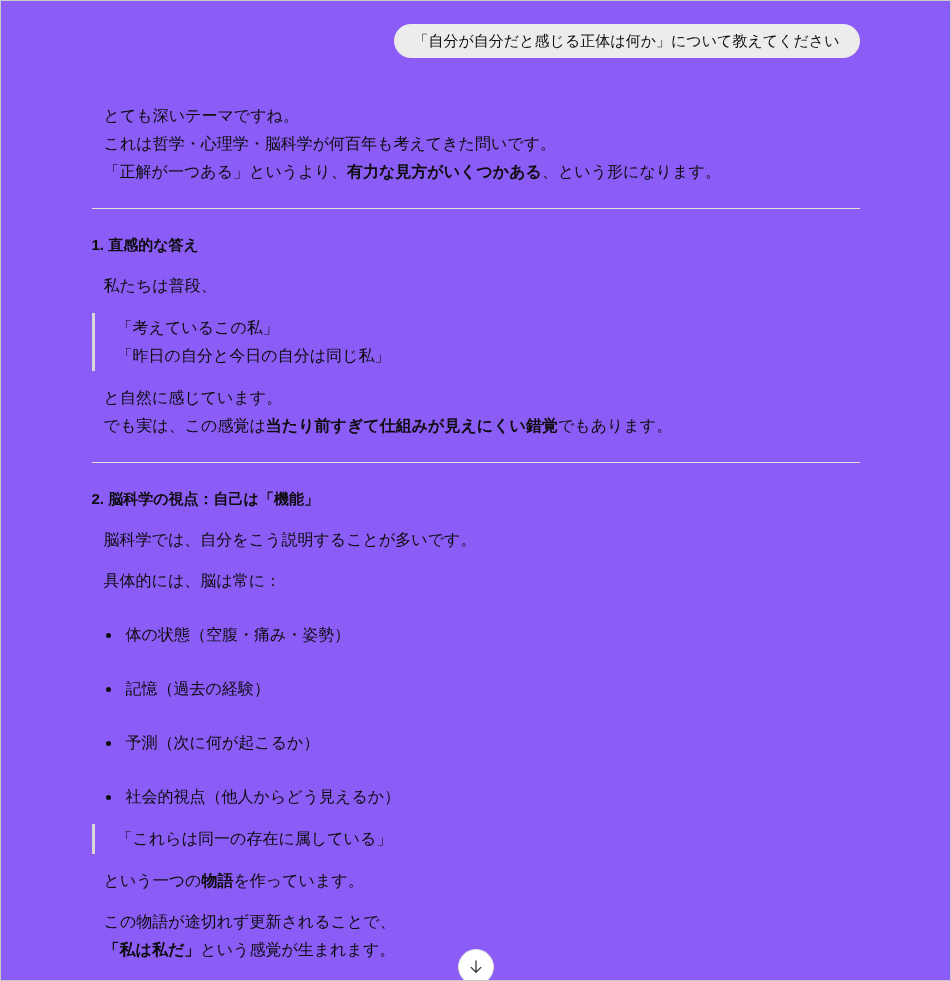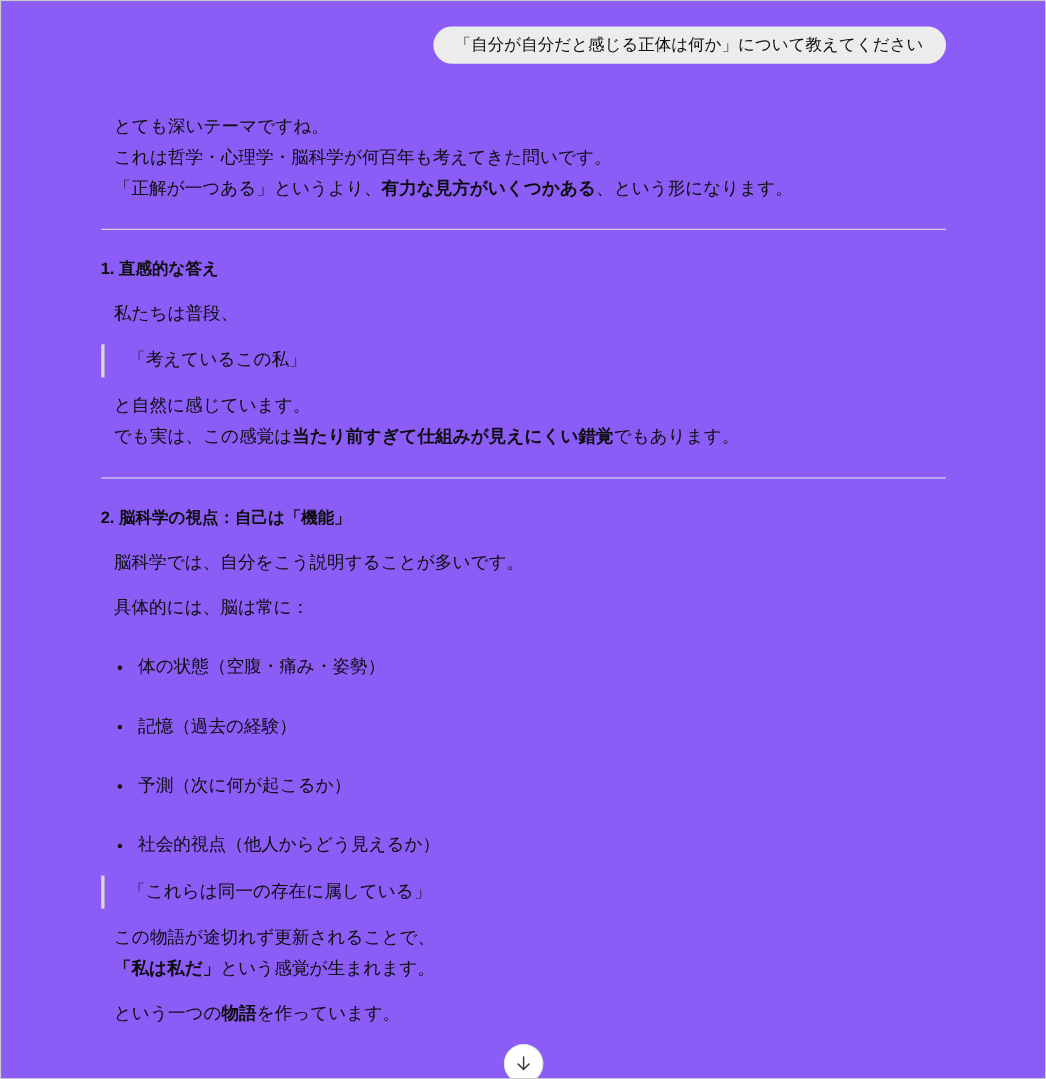--- a/index.html
+++ b/index.html
@@ -111,20 +111,21 @@
       </p>
 
       <hr>
 
       <h3>1. 直感的な答え</h3>
 
       <p>私たちは普段、</p>
 
       <blockquote>
         <span>「考えているこの私」</span><br>
+        <span>「昨日の自分と今日の自分は同じ私」</span>
       </blockquote>
 
       <p>
         <span>と自然に感じています。</span><br>
         <span>でも実は、この感覚は</span><strong>当たり前すぎて仕組みが見えにくい錯覚</strong><span>でもあります。</span>
       </p>
 
       <hr>
 
       <h3>2. 脳科学の視点：自己は「機能」</h3>
@@ -140,26 +141,26 @@
         <li>予測（次に何が起こるか）</li>
         <li>社会的視点（他人からどう見えるか）</li>
       </ul>
 
 
       <blockquote>
         <span>「これらは同一の存在に属している」</span>
       </blockquote>
 
       <p>
-        <span>この物語が途切れず更新されることで、</span><br>
-        <strong>「私は私だ」</strong><span>という感覚が生まれます。</span>
+        <span>という一つの</span><strong>物語</strong><span>を作っています。</span>
       </p>
 
       <p>
-        <span>という一つの</span><strong>物語</strong><span>を作っています。</span>
+        <span>この物語が途切れず更新されることで、</span><br>
+        <strong>「私は私だ」</strong><span>という感覚が生まれます。</span>
       </p>
 
     </div>
   </div>
 
   <button class="scroll-btn">
     <svg width="18" height="18" viewBox="0 0 24 24" fill="none">
       <path d="M12 4v14M5.5 12.5 12 19l6.5-6.5" stroke="#3d3d3d" stroke-width="1.8" stroke-linecap="round" stroke-linejoin="round"></path>
     </svg>
   </button>

